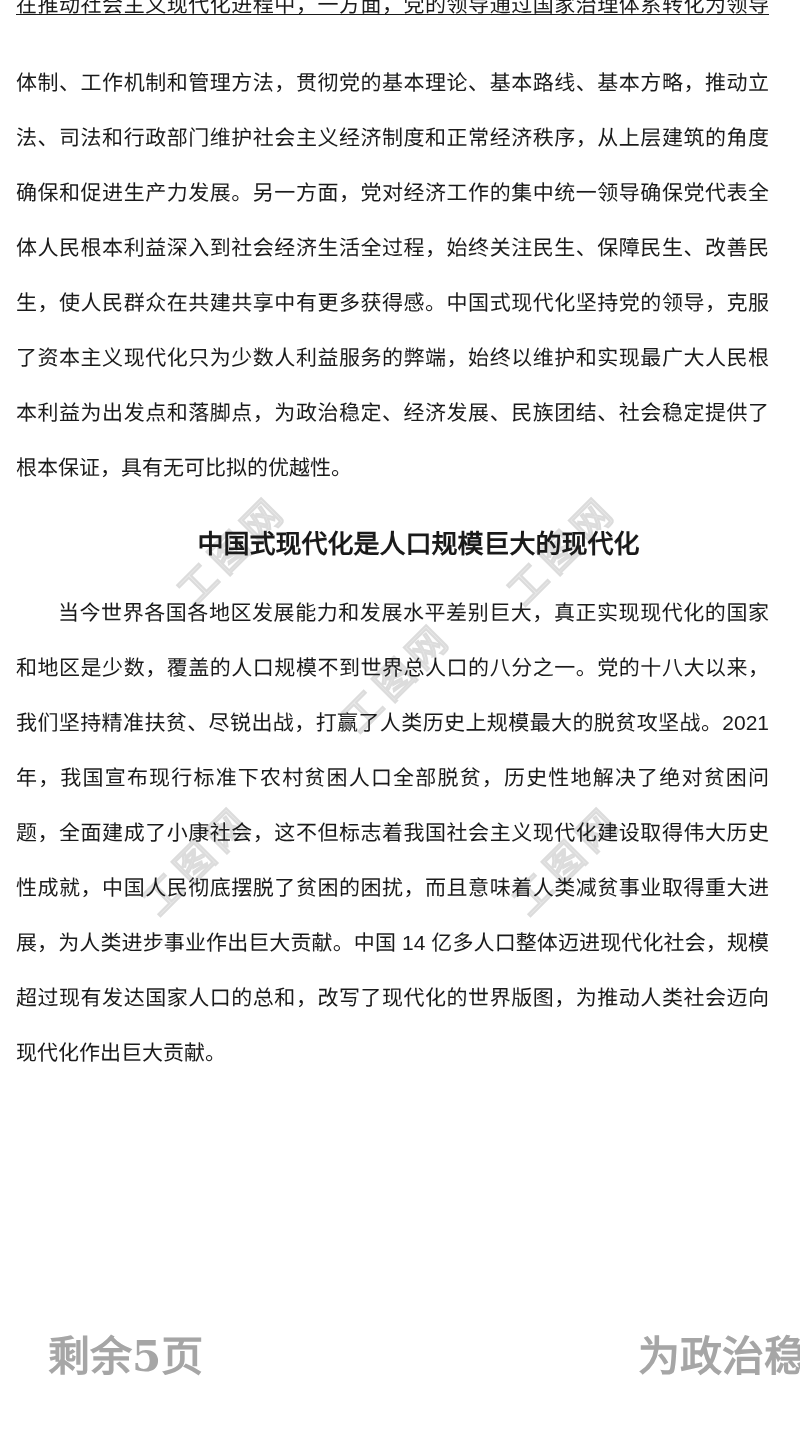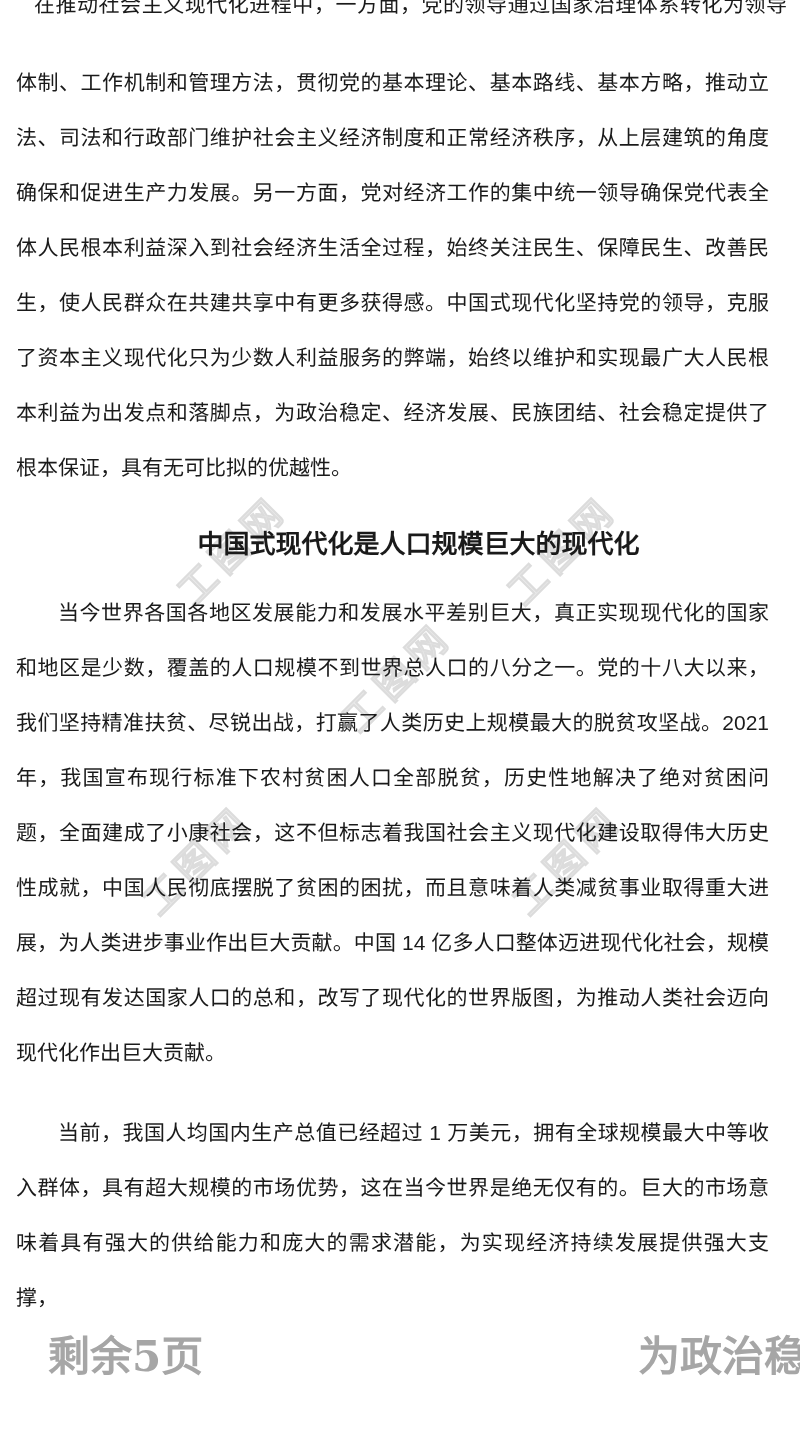--- a/index.html
+++ b/index.html
@@ -30,24 +30,25 @@
     left:16px;
     width:753px;
     font-size:21px;
     line-height:55px;
     text-align:justify;
     z-index:1;
     margin:0;
   }
   .clipped-wrap{
     position:absolute;
-    left:34px;top:0;
+    left:16px;top:0;
     width:753px;height:15px;
     overflow:hidden;
     z-index:1;
+    text-decoration:underline;
   }
   .clipped-wrap .textblock{
     position:relative;left:0;top:0;
     margin-top:-23px;
     text-align-last:justify;
   }
   .p1{top:55px;}
   .heading{
     top:517px;
     font-weight:bold;
@@ -91,20 +92,19 @@
   <div class="clipped-wrap">
     <p class="textblock">在推动社会主义现代化进程中，一方面，党的领导通过国家治理体系转化为领导</p>
   </div>
 
   <p class="textblock p1">体制、工作机制和管理方法，贯彻党的基本理论、基本路线、基本方略，推动立法、司法和行政部门维护社会主义经济制度和正常经济秩序，从上层建筑的角度确保和促进生产力发展。另一方面，党对经济工作的集中统一领导确保党代表全体人民根本利益深入到社会经济生活全过程，始终关注民生、保障民生、改善民生，使人民群众在共建共享中有更多获得感。中国式现代化坚持党的领导，克服了资本主义现代化只为少数人利益服务的弊端，始终以维护和实现最广大人民根本利益为出发点和落脚点，为政治稳定、经济发展、民族团结、社会稳定提供了根本保证，具有无可比拟的优越性。</p>
 
   <h3 class="textblock heading">中国式现代化是人口规模巨大的现代化</h3>
 
   <p class="textblock p2">当今世界各国各地区发展能力和发展水平差别巨大，真正实现现代化的国家和地区是少数，覆盖的人口规模不到世界总人口的八分之一。党的十八大以来，我们坚持精准扶贫、尽锐出战，打赢了人类历史上规模最大的脱贫攻坚战。2021 年，我国宣布现行标准下农村贫困人口全部脱贫，历史性地解决了绝对贫困问题，全面建成了小康社会，这不但标志着我国社会主义现代化建设取得伟大历史性成就，中国人民彻底摆脱了贫困的困扰，而且意味着人类减贫事业取得重大进展，为人类进步事业作出巨大贡献。中国 14 亿多人口整体迈进现代化社会，规模超过现有发达国家人口的总和，改写了现代化的世界版图，为推动人类社会迈向现代化作出巨大贡献。</p>
 
-  <p class="textblock p3">当前，我国人均国内生产总值已经超过 1 万美元，拥有全球规模最大中等收入群体，具有超大规模的市场优势，这在当今世界是绝无仅有的。巨大的市场意味着具有强大的供给能力和庞大的需求潜能，为实现经济持续发展提供强大支撑，</p>
 
   <div class="footer">
     <span>剩余5页</span>
     <span>为政治稳定</span>
   </div>
 
 </div>
 
 </body></html>

